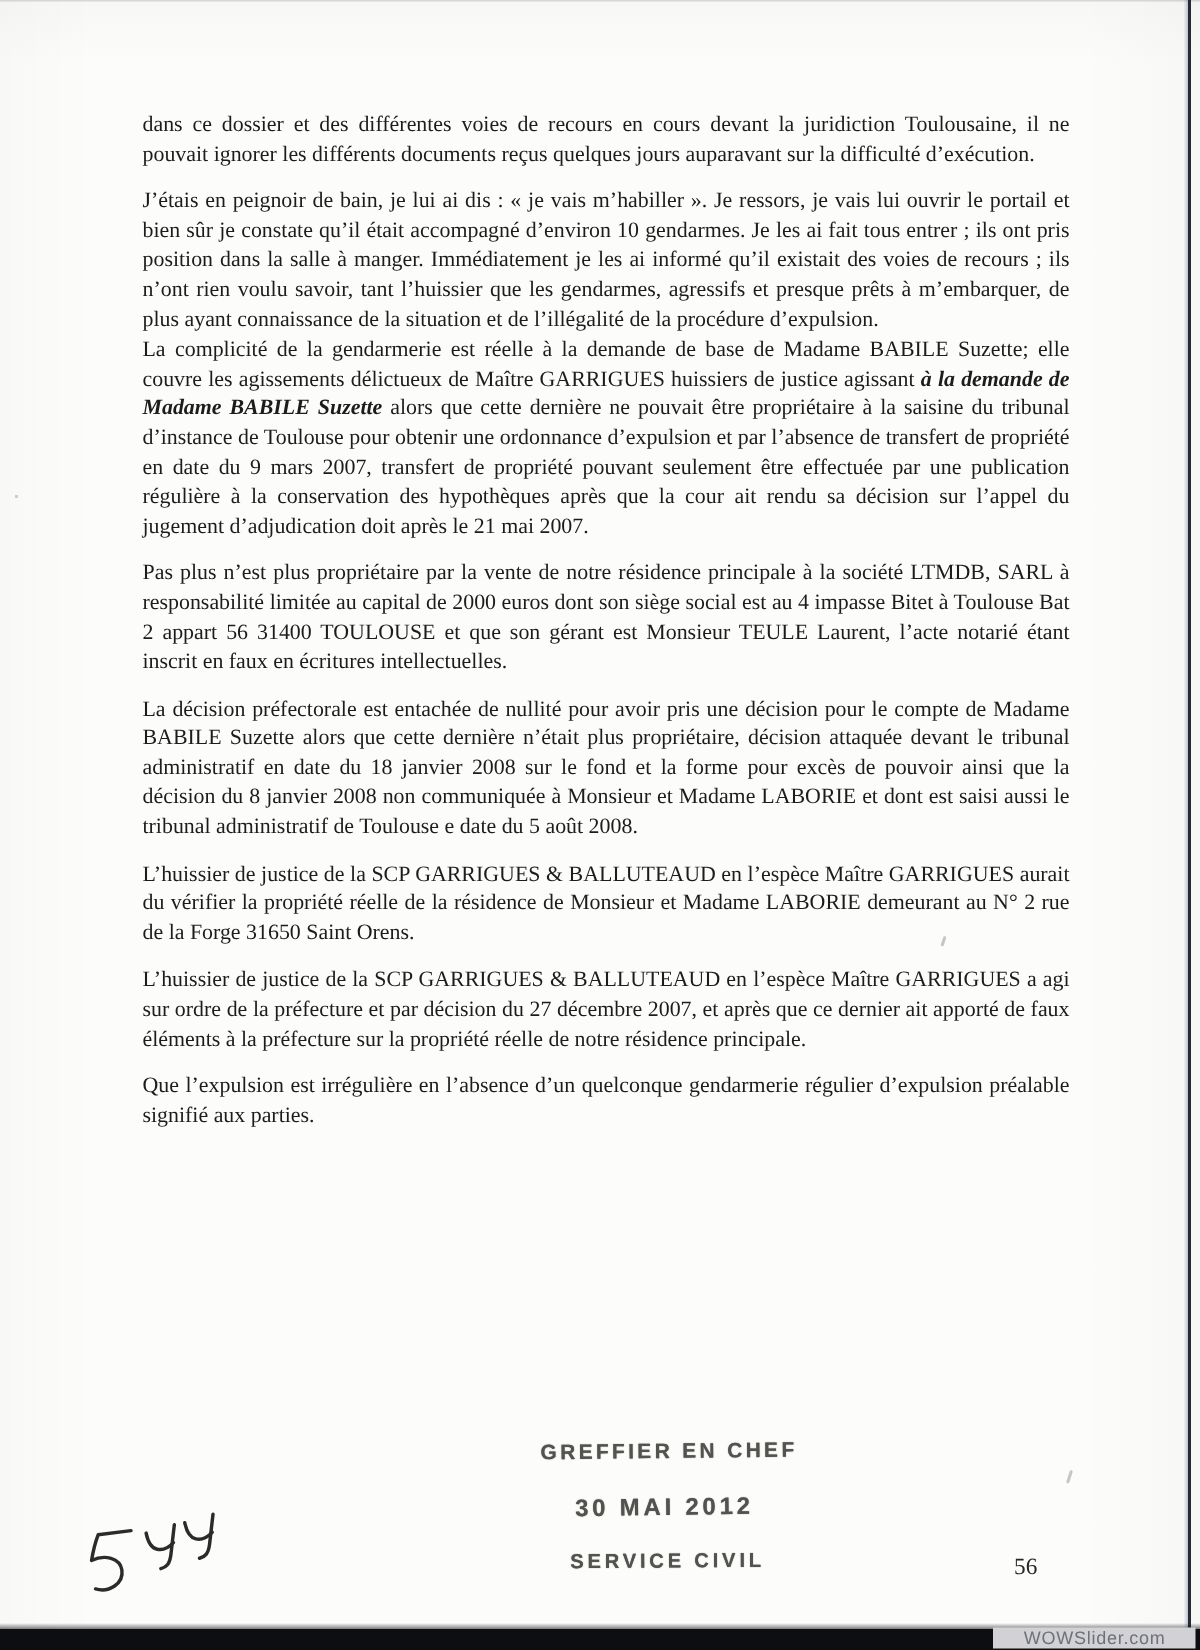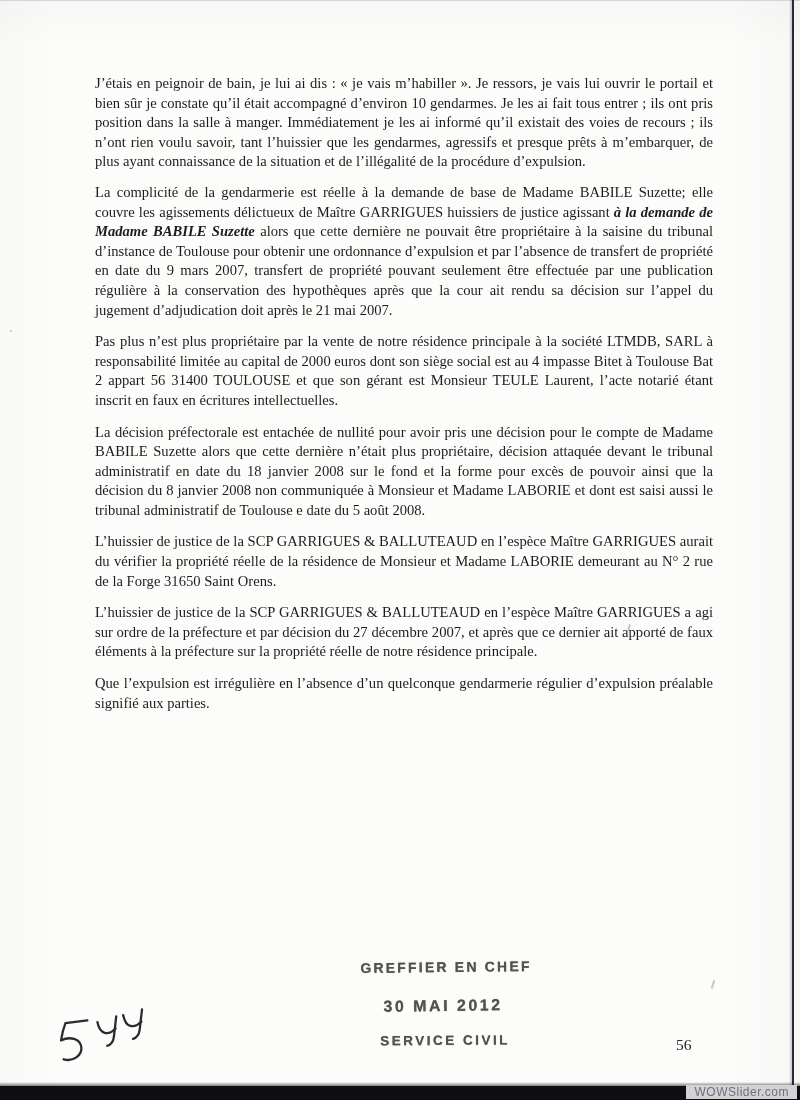--- a/index.html
+++ b/index.html
@@ -23,21 +23,21 @@
   .doc-body {
     position: absolute;
     left: 95px; top: 74px;
     width: 618px;
     color: #1c1c1c;
     font-size: 14.6px;
     line-height: 19.6px;
     text-align: justify;
   }
   .doc-body p { margin: 0 0 12px 0; }
-  .doc-body p.joined { margin-bottom: 11px; }
+  .doc-body p.joined { margin-bottom: 1px; }
   .doc-body .em {
     font-weight: bold;
     font-style: italic;
   }
   
   .stamp {
     position: absolute;
     font-family: "Liberation Sans", "DejaVu Sans", sans-serif;
     color: #454440;
     text-shadow: 0 0 0.7px #5a5955;
@@ -76,37 +76,38 @@
   .footer-band {
     position: absolute; left: 0; top: 1086px; width: 800px; height: 14px;
     background: #0d0e12;
   }
   .watermark {
     position: absolute; right: 3px; top: 1085px; height: 14px;
     background: #d2d2d6;
     color: #6e7179;
     font-family: "Liberation Sans", "DejaVu Sans", sans-serif;
     font-size: 12px; line-height: 14px;
-    padding: 0 8px;
+    padding: 0 20px;
     letter-spacing: 0.5px;
     text-decoration: none;
     text-align: right;
   }
   .speck { position: absolute; background: #9a9a9a; opacity: 0.45; }
   .speck-curve {
     position: absolute; width: 2px; height: 7px; border-radius: 2px;
     background: #8f8f92; opacity: 0.5; transform: rotate(18deg);
   }
 </style>
 </head>
 <body>
 
 <div id="screenshot">
 
   <div class="doc-body">
+    <p>dans ce dossier et des différentes voies de recours en cours devant la juridiction Toulousaine, il ne pouvait ignorer les différents documents reçus quelques jours auparavant sur la difficulté d’exécution.</p>
     <p class="joined">J’étais en peignoir de bain, je lui ai dis : « je vais m’habiller ». Je ressors, je vais lui ouvrir le portail et bien sûr je constate qu’il était accompagné d’environ 10 gendarmes. Je les ai fait tous entrer ; ils ont pris position dans la salle à manger. Immédiatement je les ai informé qu’il existait des voies de recours ; ils n’ont rien voulu savoir, tant l’huissier que les gendarmes, agressifs et presque prêts à m’embarquer, de plus ayant connaissance de la situation et de l’illégalité de la procédure d’expulsion.</p>
     <p><span>La complicité de la gendarmerie est réelle à la demande de base de Madame BABILE Suzette; elle couvre les agissements délictueux de Maître GARRIGUES huissiers de justice agissant </span><span class="em">à la demande de Madame BABILE Suzette</span><span> alors que cette dernière ne pouvait être propriétaire à la saisine du tribunal d’instance de Toulouse pour obtenir une ordonnance d’expulsion et par l’absence de transfert de propriété en date du 9 mars 2007, transfert de propriété pouvant seulement être effectuée par une publication régulière à la conservation des hypothèques après que la cour ait rendu sa décision sur l’appel du jugement d’adjudication doit après le 21 mai 2007.</span></p>
     <p>Pas plus n’est plus propriétaire par la vente de notre résidence principale à la société LTMDB, SARL à responsabilité limitée au capital de 2000 euros dont son siège social est au 4 impasse Bitet à Toulouse Bat 2 appart 56 31400 TOULOUSE et que son gérant est Monsieur TEULE Laurent, l’acte notarié étant inscrit en faux en écritures intellectuelles.</p>
     <p>La décision préfectorale est entachée de nullité pour avoir pris une décision pour le compte de Madame BABILE Suzette alors que cette dernière n’était plus propriétaire, décision attaquée devant le tribunal administratif en date du 18 janvier 2008 sur le fond et la forme pour excès de pouvoir ainsi que la décision du 8 janvier 2008 non communiquée à Monsieur et Madame LABORIE et dont est saisi aussi le tribunal administratif de Toulouse e date du 5 août 2008.</p>
     <p>L’huissier de justice de la SCP GARRIGUES &amp; BALLUTEAUD en l’espèce Maître GARRIGUES aurait du vérifier la propriété réelle de la résidence de Monsieur et Madame LABORIE demeurant au N° 2 rue de la Forge 31650 Saint Orens.</p>
     <p>L’huissier de justice de la SCP GARRIGUES &amp; BALLUTEAUD en l’espèce Maître GARRIGUES a agi sur ordre de la préfecture et par décision du 27 décembre 2007, et après que ce dernier ait apporté de faux éléments à la préfecture sur la propriété réelle de notre résidence principale.</p>
     <p>Que l’expulsion est irrégulière en l’absence d’un quelconque gendarmerie régulier d’expulsion préalable signifié aux parties.</p>
   </div>
 
   <div class="stamp stamp-line1">GREFFIER EN CHEF</div>

